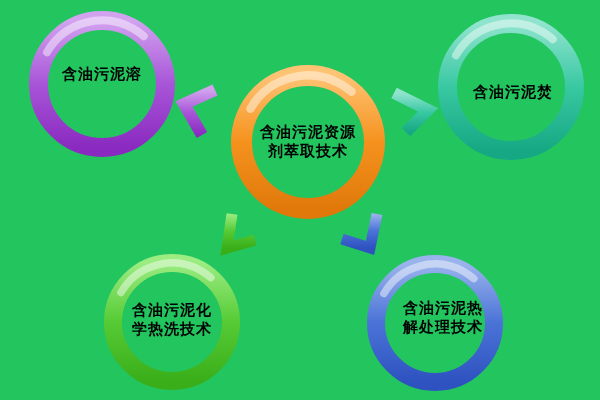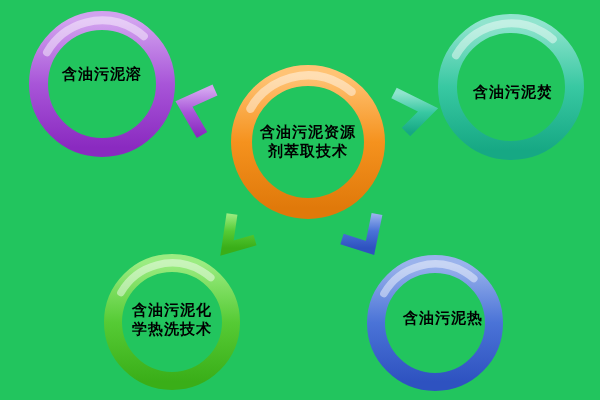--- a/index.html
+++ b/index.html
@@ -114,15 +114,16 @@
     <span>剂萃取技术</span>
   </div>
 
   <div class="node-label" style="left:172px; top:320px;text-align:center;">
     <span>含油污泥化</span>
     <span>学热洗技术</span>
   </div>
 
   <div class="node-label" style="left:435px; top:318px;margin-left:8px;">
     <span>含油污泥热</span>
+    <span>解处理技术</span>
   </div>
 
 </div>
 
 </body></html>

